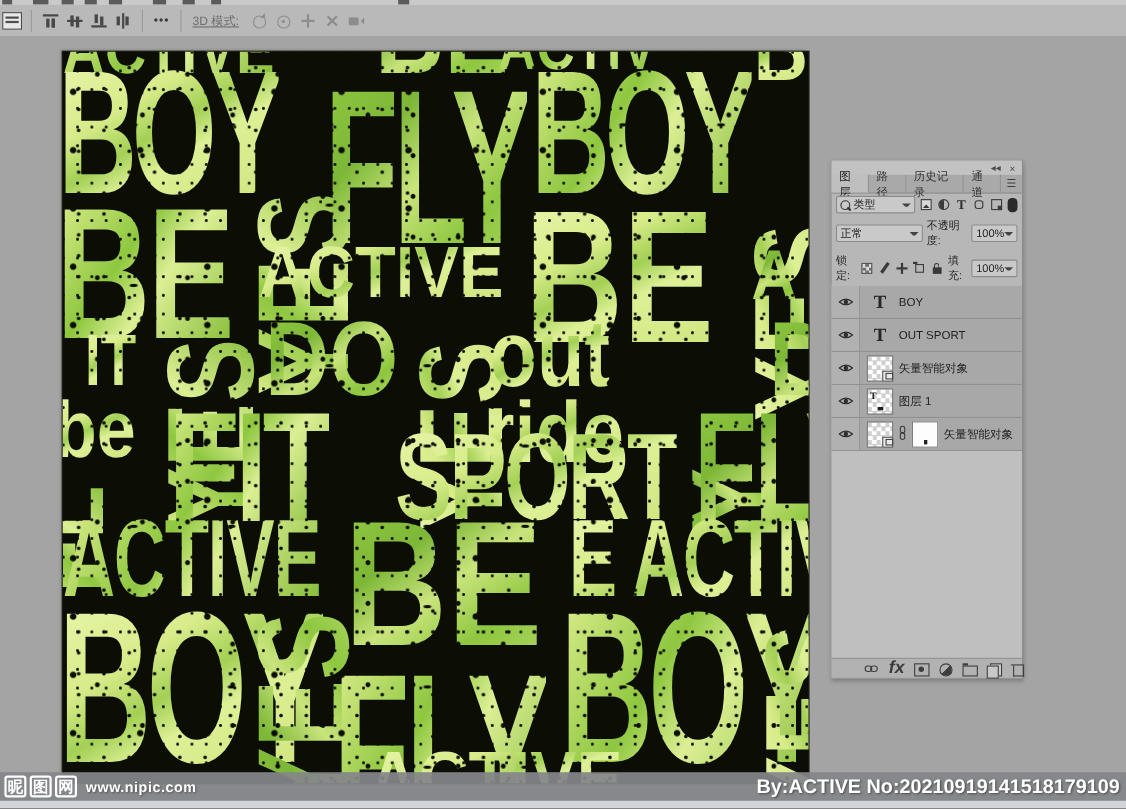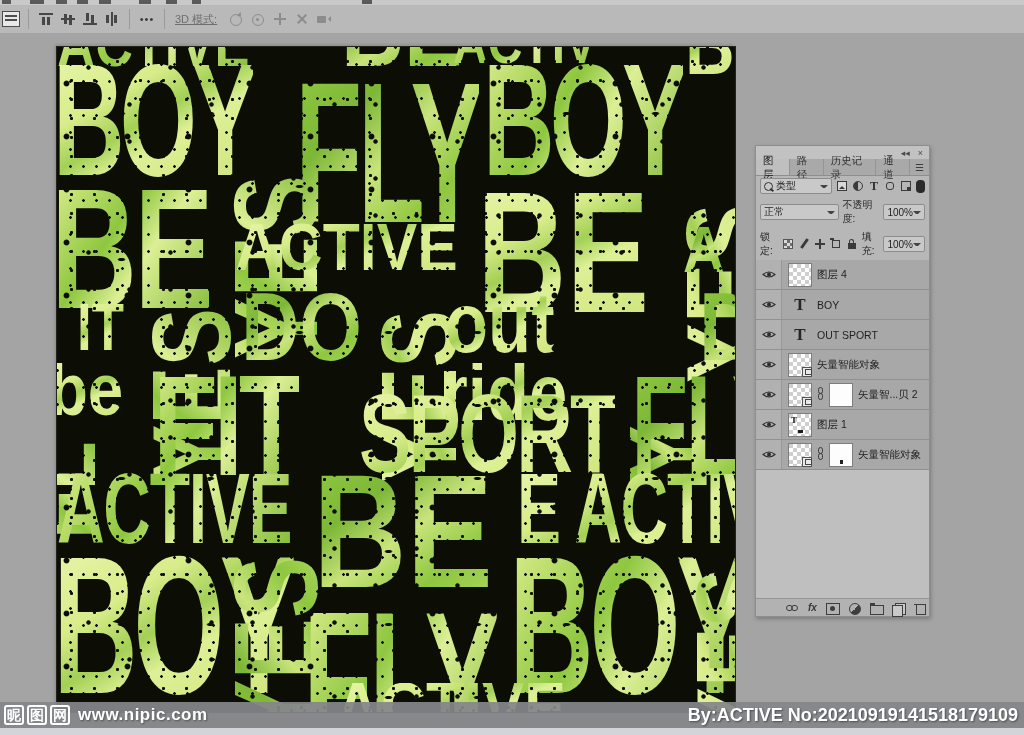--- a/index.html
+++ b/index.html
@@ -122,37 +122,37 @@
   .chain::before{top:0;} .chain::after{top:6px;}
   .mask{width:24px;height:24px;background:#fdfdfd;border:1px solid #7e7e7e;box-sizing:border-box;flex:0 0 auto;position:relative;}
   .mask .dot{position:absolute;left:10px;bottom:2px;width:3px;height:4px;background:#222;}
   .lname{font-size:10.5px;color:#1f1f1f;white-space:nowrap;overflow:hidden;text-overflow:ellipsis;}
   .pspacer{flex:1 1 auto;background:#bfbfbf;}
   .pfoot{height:17px;background:#b2b2b2;border-top:1px solid #949494;display:flex;align-items:center;
          gap:9px;padding:0 6px 0 30px;flex:0 0 auto;}
   .wic{width:13px;height:12px;position:relative;flex:0 0 auto;}
   .ic-link::before,.ic-link::after{content:"";position:absolute;top:3px;width:7px;height:6px;border:1.5px solid #3e3e3e;border-radius:3px;box-sizing:border-box;}
   .ic-link::before{left:0;} .ic-link::after{left:5px;}
-  .fx{font-size:10px;font-style:italic;font-weight:700;color:#3a3a3a;line-height:12px;}
+  .fx{font-size:16px;font-style:italic;font-weight:700;color:#3a3a3a;line-height:12px;}
   .ic-mask2::before{content:"";position:absolute;left:0;top:1px;width:12px;height:10px;border:1px solid #3e3e3e;}
   .ic-mask2::after{content:"";position:absolute;left:4px;top:4px;width:5px;height:5px;border-radius:50%;background:#3e3e3e;}
   .ic-adj2::before{content:"";position:absolute;left:1px;top:1px;width:10px;height:10px;border-radius:50%;border:1px solid #3e3e3e;background:linear-gradient(135deg,transparent 50%,#3e3e3e 50%);}
   .ic-folder::before{content:"";position:absolute;left:0;top:3px;width:12px;height:8px;border:1px solid #3e3e3e;}
   .ic-folder::after{content:"";position:absolute;left:0;top:1px;width:5px;height:2px;background:#3e3e3e;}
   .ic-new::before{content:"";position:absolute;left:3px;top:1px;width:9px;height:10px;border:1px solid #3e3e3e;background:#c9c9c9;}
   .ic-new::after{content:"";position:absolute;left:0;top:3px;width:9px;height:10px;border:1px solid #3e3e3e;background:#c9c9c9;}
   .ic-trash::before{content:"";position:absolute;left:2px;top:3px;width:8px;height:9px;border:1px solid #3e3e3e;border-top:none;}
   .ic-trash::after{content:"";position:absolute;left:0;top:2px;width:12px;height:1.5px;background:#3e3e3e;}
   
   .wmbar{position:absolute;left:0;top:702px;width:1024px;height:26px;background:rgba(132,133,138,.93);
          display:flex;align-items:center;color:#fff;z-index:5;}
   .wmleft{display:flex;align-items:center;gap:3px;padding-left:4px;}
   .logo-box{border:2px solid #fff;border-radius:3px;font-weight:700;font-size:14px;line-height:16px;
             padding:0 1px;color:#fff;}
-  .site{font-weight:700;font-size:17px;letter-spacing:.5px;margin-left:5px;text-shadow:1px 1px 2px rgba(0,0,0,.4);text-align:right;}
+  .site{font-weight:700;font-size:13px;letter-spacing:.5px;margin-left:5px;text-shadow:1px 1px 2px rgba(0,0,0,.4);text-align:right;}
   .credit{margin-left:auto;padding-right:6px;font-weight:700;font-size:18px;text-shadow:1px 1px 2px rgba(0,0,0,.45);}
   .bstrip{position:absolute;left:0;top:728px;width:1024px;height:7px;background:#d2d4da;z-index:6;}
 </style>
 </head>
 <body>
 
 <div class="topstrip">
   <i style="left:2px;width:9px"></i>
     <i style="left:30px;width:14px"></i>
     <i style="left:56px;width:11px"></i>
@@ -293,32 +293,20 @@
     </div>
     <div class="lrows" id="lrows">
         <div class="lrow">
           <div class="eyec">
             <svg width="14" height="9" viewBox="0 0 14 9">
               <path d="M1 4.5 Q7 -0.5 13 4.5 Q7 9.5 1 4.5 Z" fill="none" stroke="#2e2e2e" stroke-width="1.1"></path>
               <circle cx="7" cy="4.5" r="2" fill="#2e2e2e"></circle>
             </svg>
           </div>
           <div class="lbody">
-            <div class="thumb"></div>
-            <span class="lname">图层 4</span>
-          </div>
-        </div>
-        <div class="lrow">
-          <div class="eyec">
-            <svg width="14" height="9" viewBox="0 0 14 9">
-              <path d="M1 4.5 Q7 -0.5 13 4.5 Q7 9.5 1 4.5 Z" fill="none" stroke="#2e2e2e" stroke-width="1.1"></path>
-              <circle cx="7" cy="4.5" r="2" fill="#2e2e2e"></circle>
-            </svg>
-          </div>
-          <div class="lbody">
             <span class="tletter">T</span>
             <span class="lname">BOY</span>
           </div>
         </div>
         <div class="lrow">
           <div class="eyec">
             <svg width="14" height="9" viewBox="0 0 14 9">
               <path d="M1 4.5 Q7 -0.5 13 4.5 Q7 9.5 1 4.5 Z" fill="none" stroke="#2e2e2e" stroke-width="1.1"></path>
               <circle cx="7" cy="4.5" r="2" fill="#2e2e2e"></circle>
             </svg>
@@ -333,36 +321,20 @@
             <svg width="14" height="9" viewBox="0 0 14 9">
               <path d="M1 4.5 Q7 -0.5 13 4.5 Q7 9.5 1 4.5 Z" fill="none" stroke="#2e2e2e" stroke-width="1.1"></path>
               <circle cx="7" cy="4.5" r="2" fill="#2e2e2e"></circle>
             </svg>
           </div>
           <div class="lbody">
             <div class="thumb">
               <div class="badge"></div>
             </div>
             <span class="lname">矢量智能对象</span>
-          </div>
-        </div>
-        <div class="lrow">
-          <div class="eyec">
-            <svg width="14" height="9" viewBox="0 0 14 9">
-              <path d="M1 4.5 Q7 -0.5 13 4.5 Q7 9.5 1 4.5 Z" fill="none" stroke="#2e2e2e" stroke-width="1.1"></path>
-              <circle cx="7" cy="4.5" r="2" fill="#2e2e2e"></circle>
-            </svg>
-          </div>
-          <div class="lbody">
-            <div class="thumb">
-              <div class="badge"></div>
-            </div>
-            <div class="chain"></div>
-            <div class="mask"></div>
-            <span class="lname">矢量智...贝 2</span>
           </div>
         </div>
         <div class="lrow">
           <div class="eyec">
             <svg width="14" height="9" viewBox="0 0 14 9">
               <path d="M1 4.5 Q7 -0.5 13 4.5 Q7 9.5 1 4.5 Z" fill="none" stroke="#2e2e2e" stroke-width="1.1"></path>
               <circle cx="7" cy="4.5" r="2" fill="#2e2e2e"></circle>
             </svg>
           </div>
           <div class="lbody">

